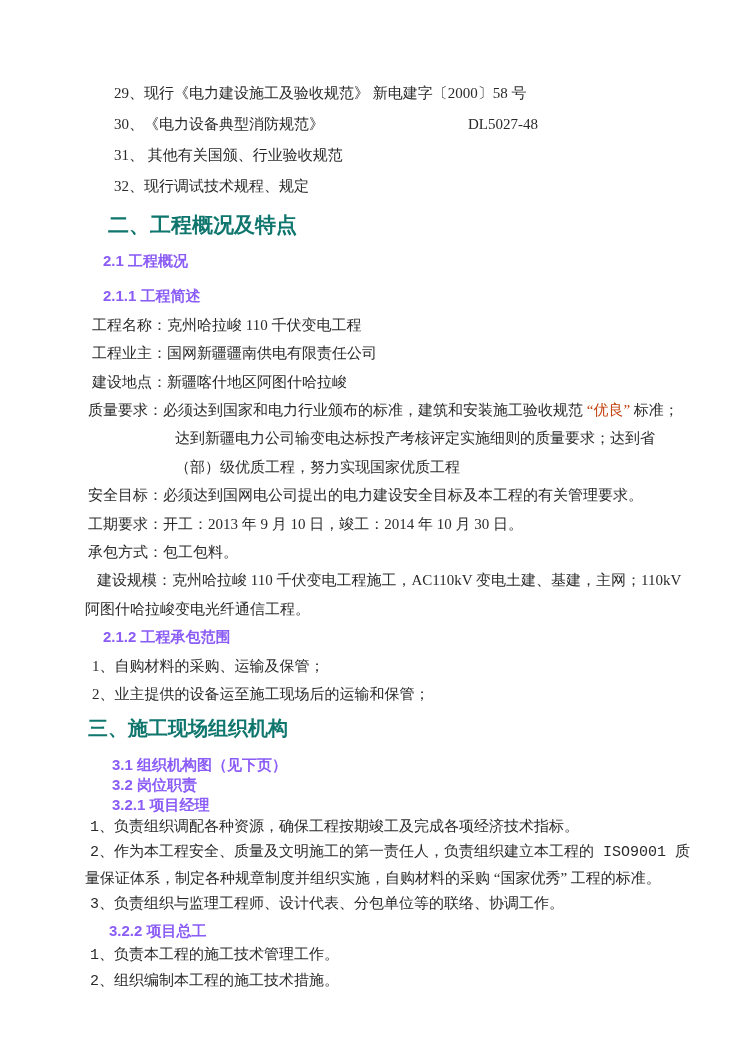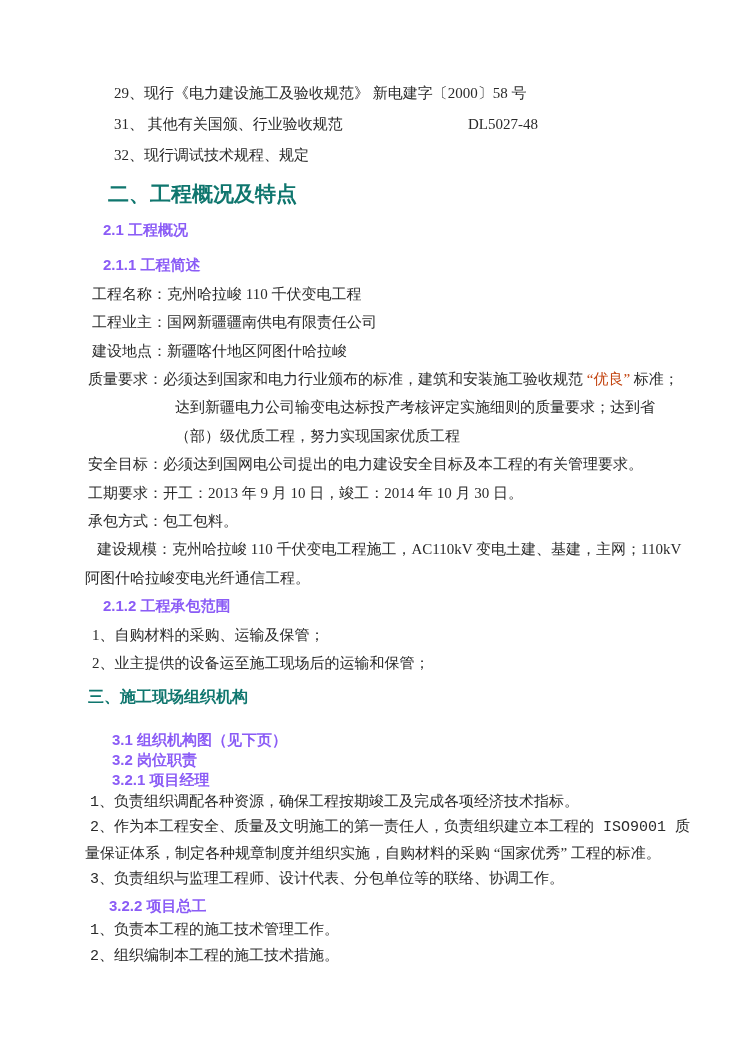--- a/index.html
+++ b/index.html
@@ -22,34 +22,34 @@
   .reg-ref { position:absolute; left:383px; top:0; }
 
   
   .h-big {
     font-family:"Liberation Sans","DejaVu Sans",sans-serif;
     font-weight:bold; color:#0f766e;
     font-size:21px; line-height:30px;
     margin:8px 0 0 23px;
     white-space:pre;
   }
-  .h-big.h3 { font-size:16px; line-height:26px; margin:6px 0 0 3px; }
+  .h-big.h3 { font-size:20px; line-height:26px; margin:6px 0 0 3px; }
 
   
   .sub {
     font-family:"Liberation Sans","DejaVu Sans",sans-serif;
     font-weight:bold; color:#8b5cf6;
     font-size:15px; line-height:28.4px;
     padding-left:18px;
   }
   .sub.mt { margin-top:7px; }
 
   
   .sub3 { font-size:15px; line-height:20px; padding-left:27px; }
-  .sub3-group { margin-top:20px; }
+  .sub3-group { margin-top:14px; }
 
   
   .line3 { font-size:15px; line-height:25.8px; }
   .line3 span { white-space:pre; }
 
   .i0 { padding-left:0; }
   .i3 { padding-left:3px; }
   .i5 { padding-left:5px;font-family:Liberation Mono, monospace; }
   .i7 { padding-left:7px; }
   .i12 { padding-left:12px; }
@@ -57,21 +57,21 @@
   .i24 { padding-left:24px; }
 
   .b { font-weight:normal; color:#c2410c; }
 </style>
 </head>
 <body>
 
 <div class="page">
 
   <div class="reg-line"><span>29、现行《电力建设施工及验收规范》 新电建字〔2000〕58 号</span></div>
-  <div class="reg-line"><span class="reg-ref">DL5027-48</span></div>
+  <div class="reg-line"><span>30、《电力设备典型消防规范》</span><span class="reg-ref">DL5027-48</span></div>
   <div class="reg-line"><span>31、 其他有关国颁、行业验收规范</span></div>
   <div class="reg-line"><span>32、现行调试技术规程、规定</span></div>
 
   <div class="h-big">二、工程概况及特点</div>
   <div class="sub mt">2.1 工程概况</div>
   <div class="sub mt">2.1.1 工程简述</div>
 
   <div class="line i7"><span>工程名称：克州哈拉峻 110 千伏变电工程</span></div>
   <div class="line i7"><span>工程业主：国网新疆疆南供电有限责任公司</span></div>
   <div class="line i7"><span>建设地点：新疆喀什地区阿图什哈拉峻</span></div>

